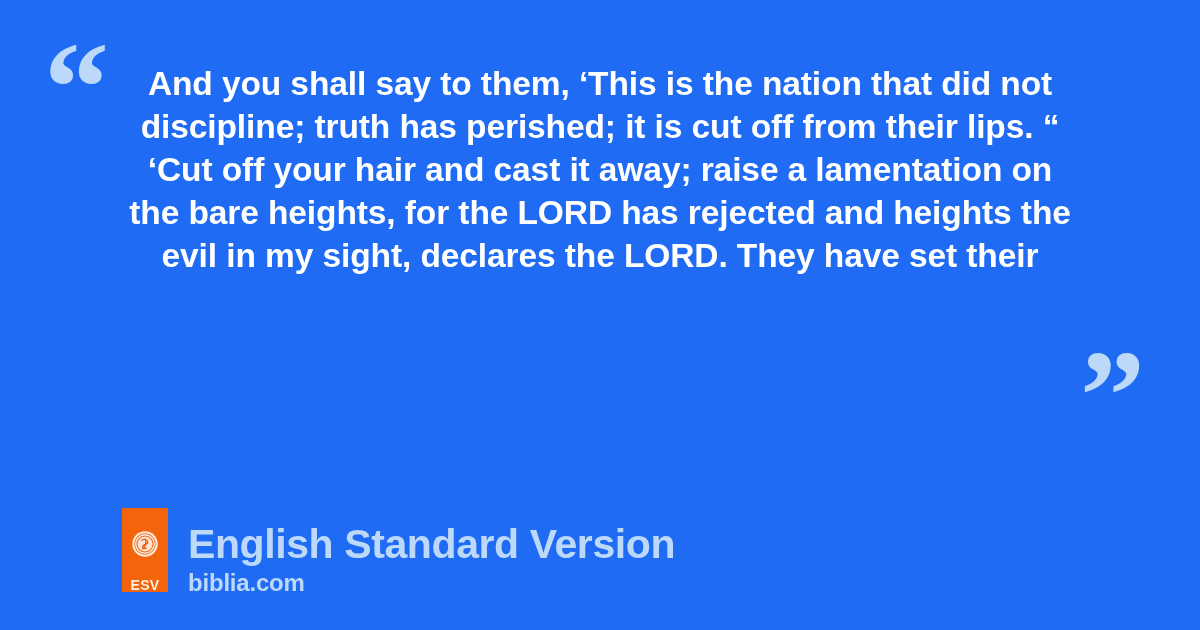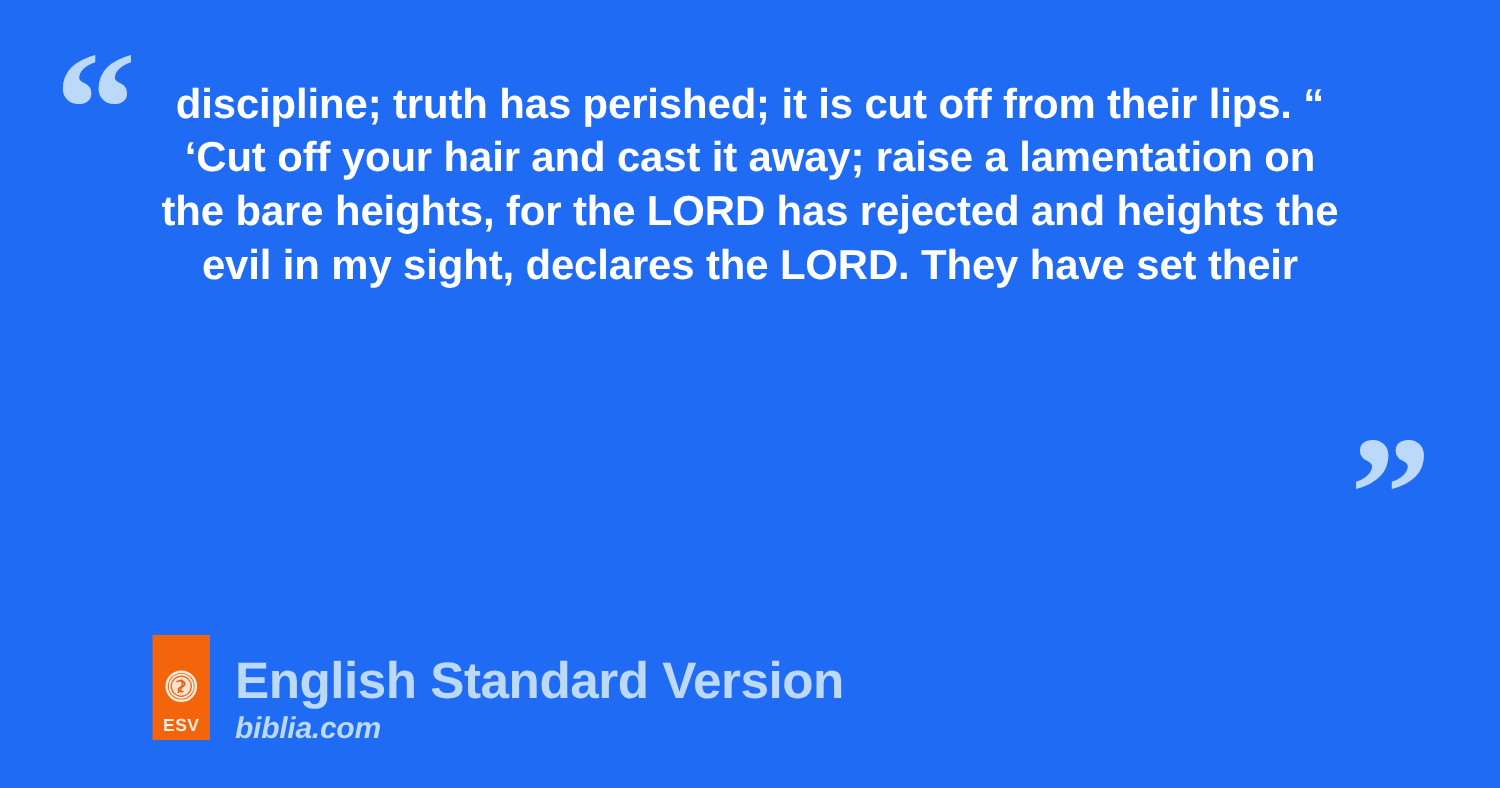--- a/index.html
+++ b/index.html
@@ -70,21 +70,21 @@
     align-items: flex-start;
   }
 
   #esv-badge {
     width: 46px;
     height: 84px;
     background: #F4640A;
     display: flex;
     flex-direction: column;
     align-items: center;
-    justify-content: center;
+    justify-content: space-between;
     padding-top: 22px;
     box-sizing: border-box;
     flex: none;
   }
   #esv-seal-icon {
     width: 28px;
     height: 28px;
     display: block;
   }
   #esv-badge-label {
@@ -112,33 +112,33 @@
   }
   #site-url {
     display: block;
     color: #BCD9FA;
     font-size: 24px;
     font-weight: 700;
     line-height: 28px;
     letter-spacing: -0.2px;
     margin-top: 2px;
     white-space: nowrap;
-    font-style: italic;
   }
 </style>
 </head>
 <body>
 
 <div id="card">
 
   <span id="quote-open" class="quote-mark">“</span>
 
   <span id="quote-close" class="quote-mark">”</span>
 
   <div id="quote-block">
+    <span class="quote-line">And you shall say to them, ‘This is the nation that did not</span>
     <span class="quote-line">discipline; truth has perished; it is cut off from their lips. “</span>
     <span class="quote-line">‘Cut off your hair and cast it away; raise a lamentation on</span>
     <span class="quote-line">the bare heights, for the LORD has rejected and heights the</span>
     <span class="quote-line">evil in my sight, declares the LORD. They have set their</span>
   </div>
 
   <div id="attribution">
 
     <div id="esv-badge">
       <svg id="esv-seal-icon" viewBox="0 0 32 32">

